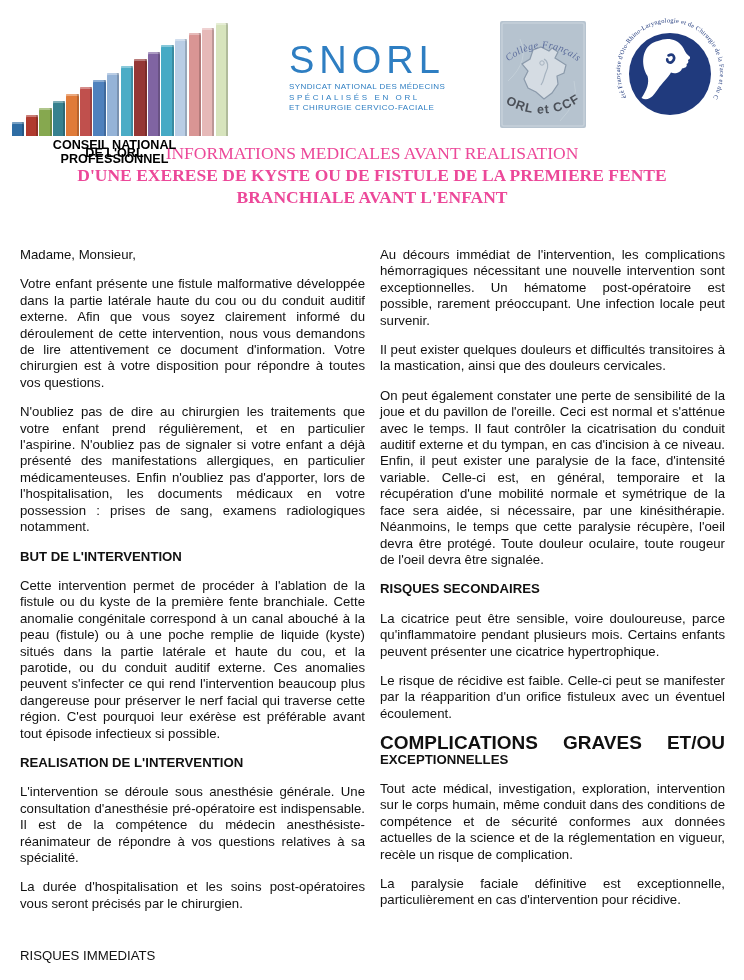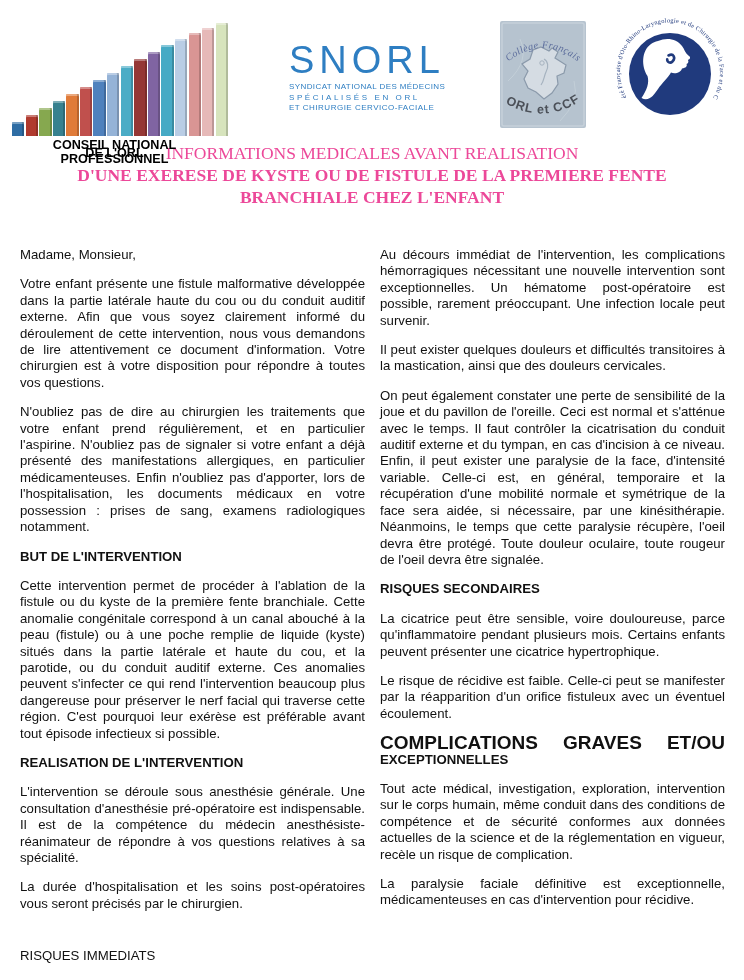--- a/index.html
+++ b/index.html
@@ -152,21 +152,21 @@
       <circle cx="59" cy="59" r="41" fill="#203a7d"></circle>
       <path d="M 47 26 C 56 22 66 24 71 31 C 74 35 74 38 78 41 C 80 42.5 79 44 77 45 C 78 47 77 48.5 75.5 49 C 76.5 51 75 53 71 53.5 C 70 57.5 64 59.5 60 57.5 C 57 63 51 68 47 74 C 43 80 38 87 30.5 83 C 36 74.5 38.5 68 36.5 61 C 30.5 52 30 36 40 29 C 42 27.5 44.2 26.8 47 26 Z" fill="#ffffff"></path>
       <path d="M 57.5 40.5 C 62.5 38 65 42.5 61.5 46.5 C 59.3 48.7 56 47.5 56.2 44.2" fill="none" stroke="#203a7d" stroke-width="2.6" stroke-linecap="round"></path>
     </svg>
   </div>
 </div>
 
 <div class="doc-title">
   <div class="t1">INFORMATIONS MEDICALES AVANT REALISATION</div>
   <div class="t2">D'UNE EXERESE DE KYSTE OU DE FISTULE DE LA PREMIERE FENTE</div>
-  <div class="t3">BRANCHIALE CHEZ L'ENFANT</div>
+  <div class="t3">BRANCHIALE AVANT L'ENFANT</div>
 </div>
 
 <div class="columns">
 
   <div class="col">
     <p>Madame, Monsieur,</p>
     <p>Votre enfant présente une fistule malformative développée dans la partie latérale haute du cou ou du conduit auditif externe. Afin que vous soyez clairement informé du déroulement de cette intervention, nous vous demandons de lire attentivement ce document d'information. Votre chirurgien est à votre disposition pour répondre à toutes vos questions.</p>
     <p>N'oubliez pas de dire au chirurgien les traitements que votre enfant prend régulièrement, et en particulier l'aspirine. N'oubliez pas de signaler si votre enfant a déjà présenté des manifestations allergiques, en particulier médicamenteuses. Enfin n'oubliez pas d'apporter, lors de l'hospitalisation, les documents médicaux en votre possession : prises de sang, examens radiologiques notamment.</p>
     <div class="heading">BUT DE L'INTERVENTION</div>
     <p>Cette intervention permet de procéder à l'ablation de la fistule ou du kyste de la première fente branchiale. Cette anomalie congénitale correspond à un canal abouché à la peau (fistule) ou à une poche remplie de liquide (kyste) situés dans la partie latérale et haute du cou, et la parotide, ou du conduit auditif externe. Ces anomalies peuvent s'infecter ce qui rend l'intervention beaucoup plus dangereuse pour préserver le nerf facial qui traverse cette région. C'est pourquoi leur exérèse est préférable avant tout épisode infectieux si possible.</p>
@@ -185,16 +185,16 @@
     <p>Le risque de récidive est faible. Celle-ci peut se manifester par la réapparition d'un orifice fistuleux avec un éventuel écoulement.</p>
     <div class="heading-block">
       <div class="heading-justified">
         <span>COMPLICATIONS</span>
         <span>GRAVES</span>
         <span>ET/OU</span>
       </div>
       <div class="line2">EXCEPTIONNELLES</div>
     </div>
     <p>Tout acte médical, investigation, exploration, intervention sur le corps humain, même conduit dans des conditions de compétence et de sécurité conformes aux données actuelles de la science et de la réglementation en vigueur, recèle un risque de complication.</p>
-    <p>La paralysie faciale définitive est exceptionnelle, médicamenteuses en cas d'intervention pour récidive.</p>
+    <p>La paralysie faciale définitive est exceptionnelle, particulièrement en cas d'intervention pour récidive.</p>
   </div>
 
 </div>
 
 </body></html>

